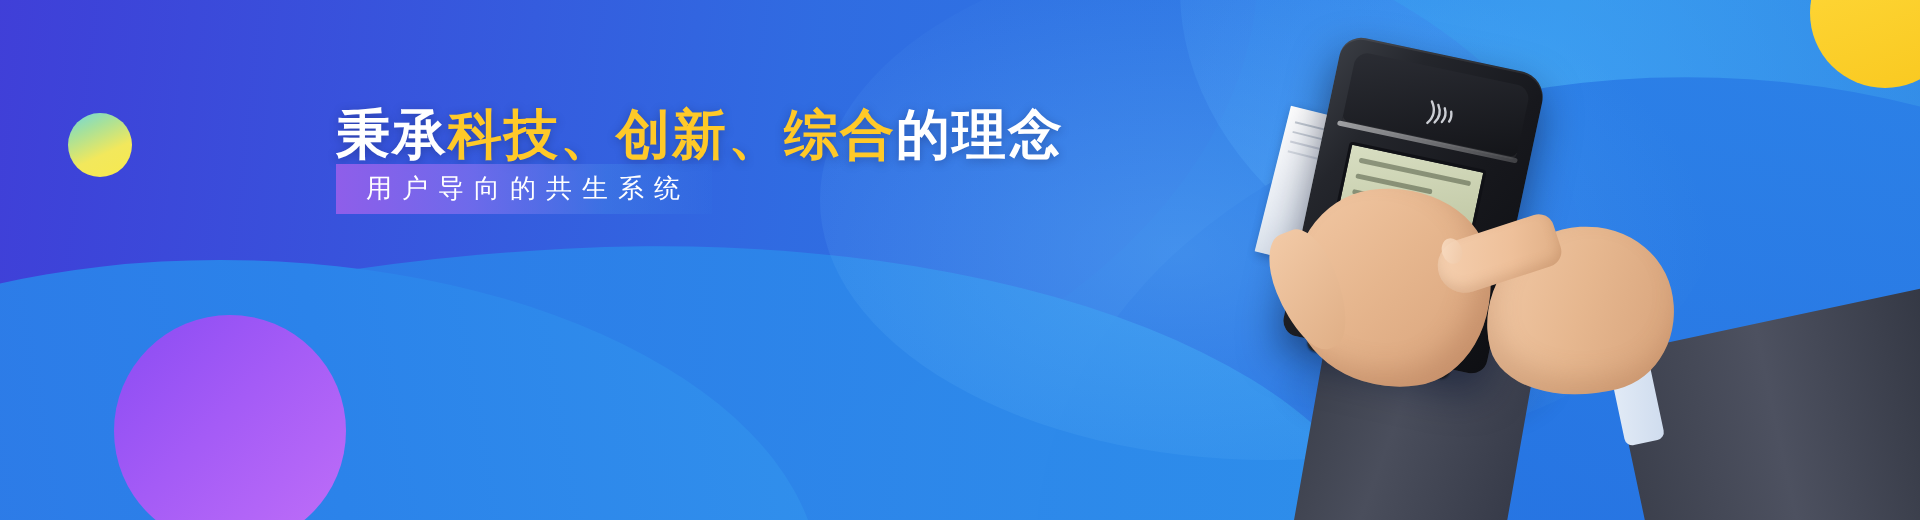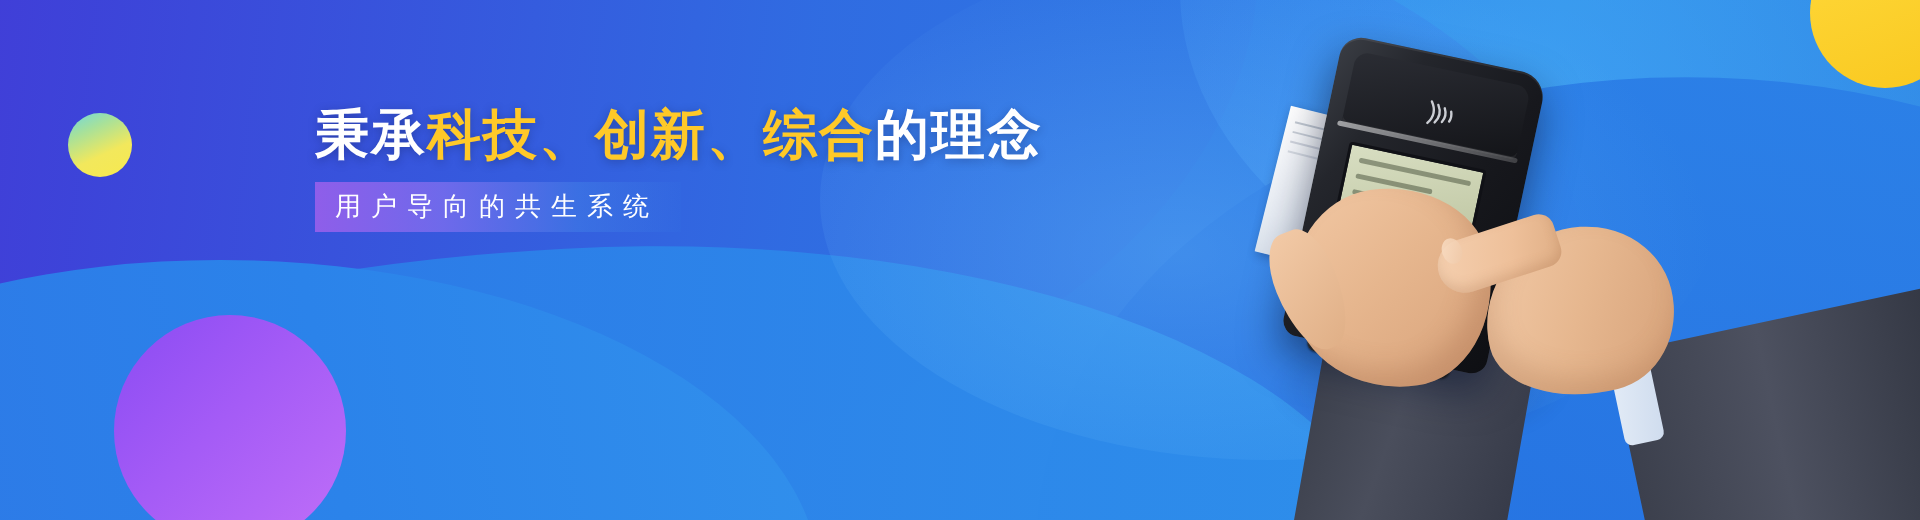--- a/index.html
+++ b/index.html
@@ -83,35 +83,34 @@
     right:488px; top:228px; width:118px; height:118px;
     background:linear-gradient(160deg,#ffd630 0%,#f6c51c 100%);
   }
   .deco-yellow-bottomright {
     right:-70px; bottom:-90px; width:230px; height:230px;
     background:linear-gradient(160deg,#ffd93b 0%,#f5c41b 100%);
   }
 
   
   .copy {
-    position:absolute; left:315px; top:104px;
+    position:absolute; left:336px; top:104px;
     width:760px; z-index:20;
   }
   .headline {
     font-size:54px; font-weight:bold; line-height:1.12;
     letter-spacing:2px; white-space:nowrap;
     text-shadow:0 2px 10px rgba(18,30,80,.35);
   }
   .h-white { color:#ffffff; }
   .h-gold  { color:#ffc928; }
 
   .subtitle-wrap {
     display:inline-block;
-    margin-top:18px;
-    padding:7px 22px 8px 20px;
+    padding:7px 22px 8px 30px;
     background:linear-gradient(90deg, rgba(150,95,235,.92) 0%, rgba(124,110,238,.80) 35%, rgba(68,134,232,.42) 72%, rgba(52,140,233,.05) 100%);
     text-align:right;
   }
   .subtitle {
     font-size:26px; color:#ffffff; letter-spacing:10px;
     white-space:nowrap; font-weight:400;
   }
 
   .bodylines { margin-top:28px; }
   .bodyline {

